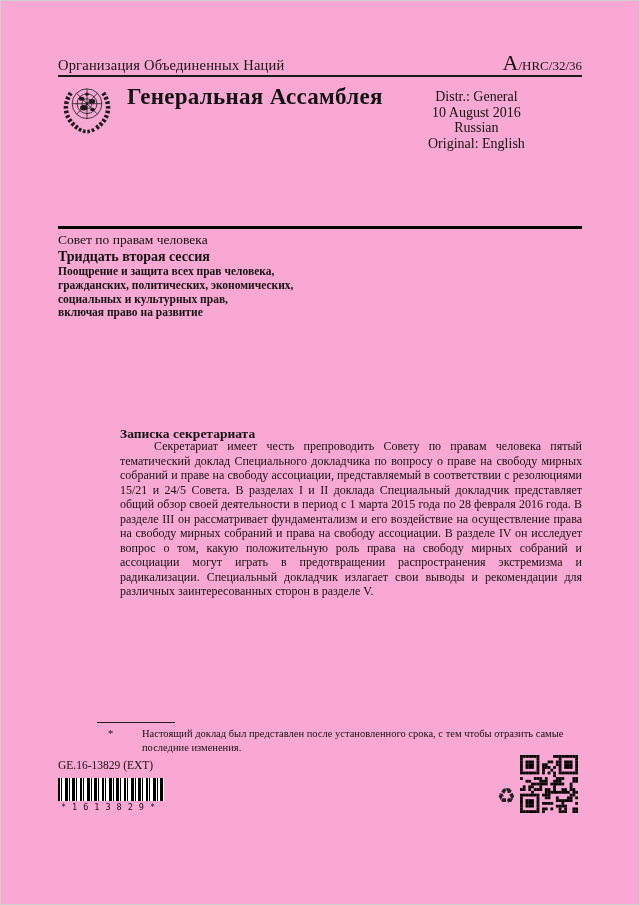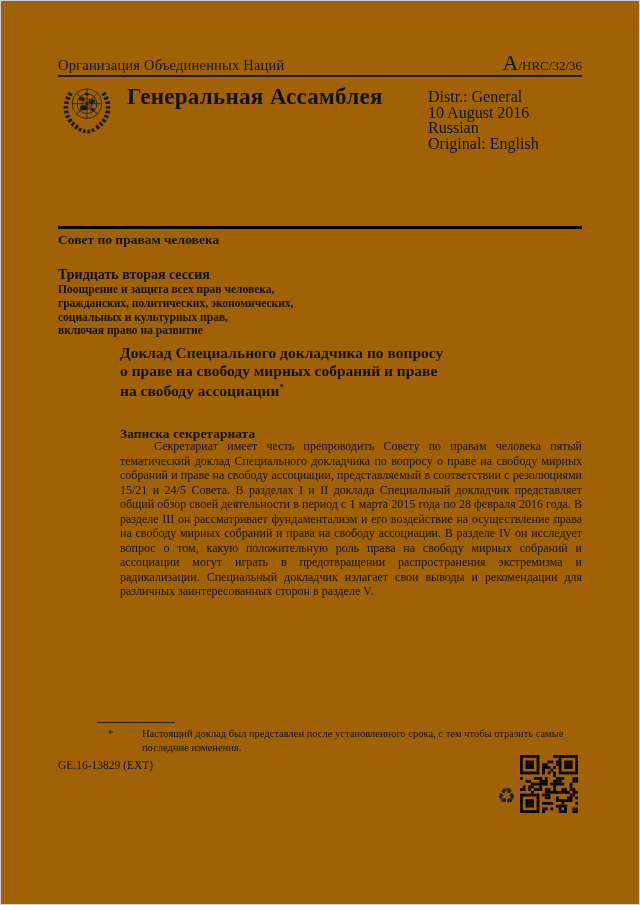--- a/index.html
+++ b/index.html
@@ -1,42 +1,42 @@
 <!DOCTYPE html>
 <html lang="ru"><head>
 <meta charset="utf-8">
 <style>
   html,body{margin:0;padding:0;background:#fff;}
   .page{
     position:relative;
     width:640px;height:905px;
-    background:#a16207;
+    background:#f9a8d4;
     font-family:"Liberation Serif","DejaVu Serif",serif;
     color:#111;
     overflow:hidden;
     outline:1px solid #cfcfcf;outline-offset:-1px;
   }
   .preline{white-space:pre-line;}
 
   
   .org-row{position:absolute;top:52px;left:58px;width:524px;display:flex;justify-content:space-between;align-items:flex-end;}
   .org-name{font-size:14.5px;letter-spacing:.2px;}
   .doc-symbol{font-size:13px;white-space:nowrap;}
   .doc-symbol .big-a{font-size:22px;line-height:1;}
   .rule-1{position:absolute;top:75px;left:58px;width:524px;height:2px;background:#1a1a1a;}
   .emblem{position:absolute;top:79px;left:60px;width:54px;height:62px;}
   .assembly-title{position:absolute;top:84px;left:127px;font-size:23px;font-weight:bold;letter-spacing:.3px;}
-  .distr{position:absolute;top:89px;left:428px;font-size:16px;line-height:15.5px;}
+  .distr{position:absolute;top:89px;left:428px;font-size:14px;line-height:15.5px;text-align:center;}
 
   
   .rule-2{position:absolute;top:226px;left:58px;width:524px;height:3px;background:#000;}
 
   
   .session-block{position:absolute;top:232px;left:58px;width:340px;}
-  .council{font-size:13.5px;font-weight:bold;margin-bottom:20px;}
+  .council{font-size:13.5px;font-weight:normal;margin-bottom:2px;}
   .session{font-size:14px;font-weight:bold;line-height:14px;}
   .agenda-item{font-size:11.5px;line-height:14px;}
   .agenda-title{font-size:11.5px;font-weight:bold;line-height:13.8px;margin-top:1px;}
 
   
   .report-title{position:absolute;top:344px;left:120px;width:420px;font-size:15.5px;font-weight:bold;line-height:17.5px;}
   .report-title sup{font-size:9px;font-weight:bold;}
   .note-subtitle{position:absolute;top:415px;left:120px;font-size:13.5px;font-weight:bold;margin-top:11px;}
   .body-par{position:absolute;top:439px;left:120px;width:462px;font-size:12px;line-height:14.5px;text-align:justify;text-indent:34px;}
 
@@ -121,36 +121,37 @@
 
   <div class="session-block">
     <div class="council">Совет по правам человека</div>
     <div class="session">Тридцать вторая сессия</div>
     <div class="agenda-title preline">Поощрение и защита всех прав человека,
 гражданских, политических, экономических,
 социальных и культурных прав,
 включая право на развитие</div>
   </div>
 
-  <div class="report-title"><span class="preline">Доклад Специального докладчика по вопросу
-о праве на свободу мирных собраний и праве
-на свободу ассоциации</span><sup>*</sup></div>
 
   <div class="note-subtitle">Записка секретариата</div>
 
   <div class="body-par">Секретариат имеет честь препроводить Совету по правам человека пятый тематический доклад Специального докладчика по вопросу о праве на свободу мирных собраний и праве на свободу ассоциации, представляемый в соответствии с резолюциями 15/21 и 24/5 Совета. В разделах I и II доклада Специальный докладчик представляет общий обзор своей деятельности в период с 1 марта 2015 года по 28 февраля 2016 года. В разделе III он рассматривает фундаментализм и его воздействие на осуществление права на свободу мирных собраний и права на свободу ассоциации. В разделе IV он исследует вопрос о том, какую положительную роль права на свободу мирных собраний и ассоциации могут играть в предотвращении распространения экстремизма и радикализации. Специальный докладчик излагает свои выводы и рекомендации для различных заинтересованных сторон в разделе V.</div>
 
   <div class="fn-rule"></div>
   <div class="footnote">
     <span class="fn-marker">*</span>
     <span class="fn-text">Настоящий доклад был представлен после установленного срока, с тем чтобы отразить самые последние изменения.</span>
   </div>
 
   <div class="ge-number">GE.16-13829  (EXT)</div>
 
+  <div class="barcode">
+    <div class="barcode-bars"></div>
+    <div class="barcode-digits">*1613829*</div>
+  </div>
 
   <div class="recycle-icon">♻</div>
   <div class="qr"><svg width="58" height="58" xmlns="http://www.w3.org/2000/svg" fill="#000">
         <rect x="0.00" y="0.00" width="2.81" height="2.81"></rect>
         <rect x="2.76" y="0.00" width="2.81" height="2.81"></rect>
         <rect x="5.52" y="0.00" width="2.81" height="2.81"></rect>
         <rect x="8.29" y="0.00" width="2.81" height="2.81"></rect>
         <rect x="11.05" y="0.00" width="2.81" height="2.81"></rect>
         <rect x="13.81" y="0.00" width="2.81" height="2.81"></rect>
         <rect x="16.57" y="0.00" width="2.81" height="2.81"></rect>

